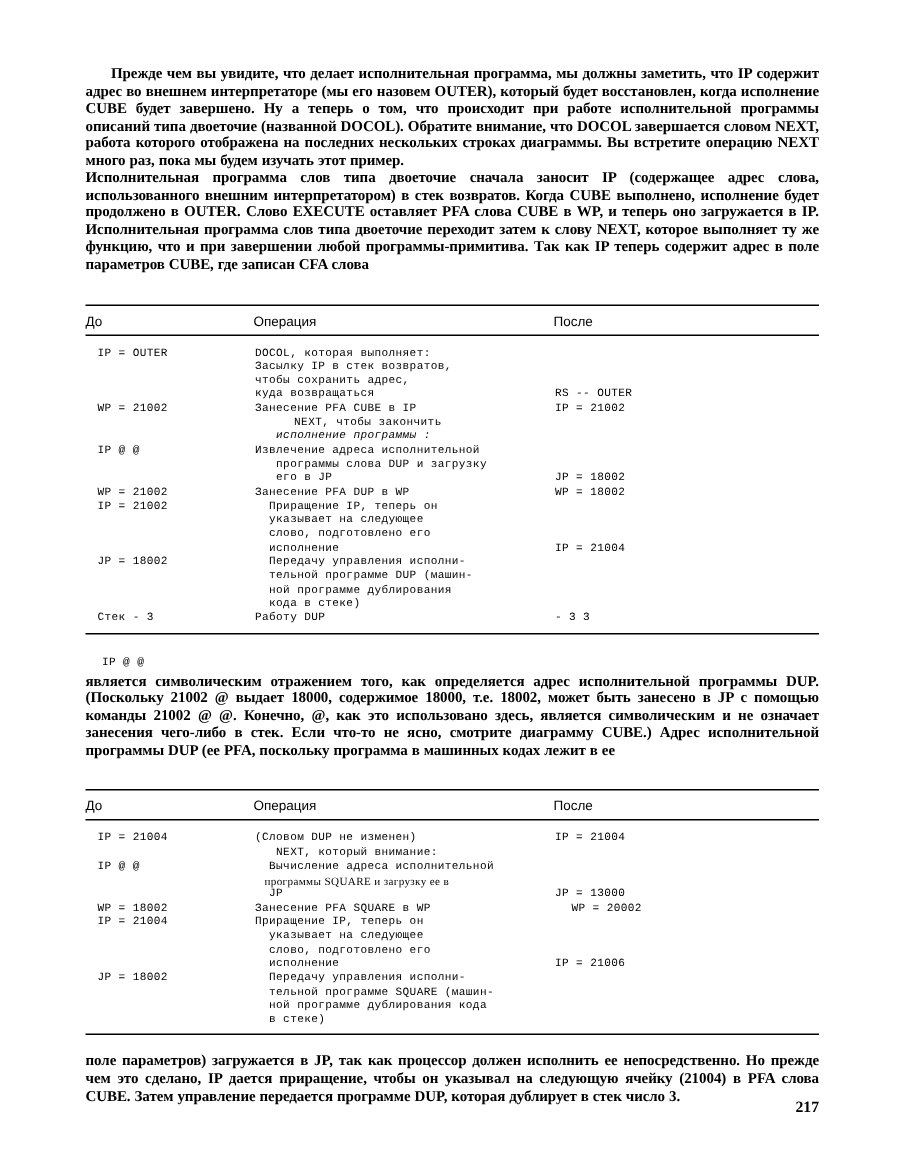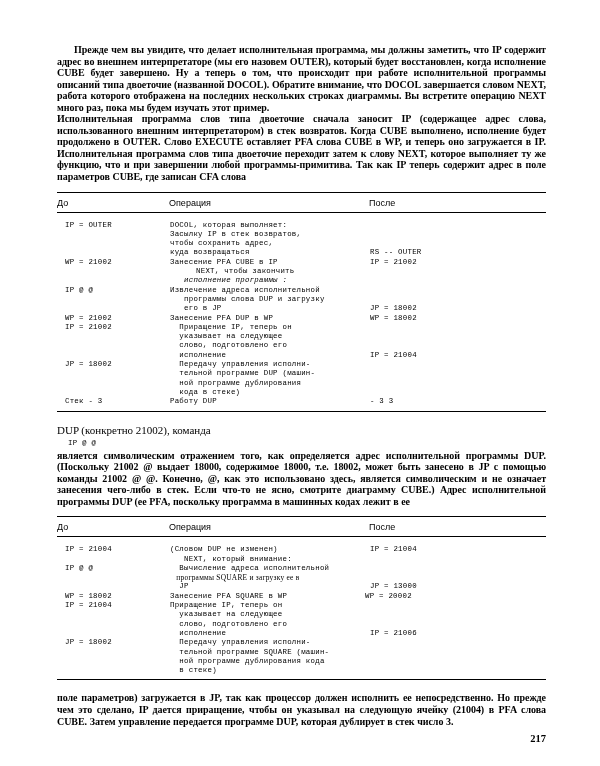--- a/index.html
+++ b/index.html
@@ -31,21 +31,21 @@
     text-align: justify;
     font-weight: bold;
     letter-spacing: -0.05px;
     word-spacing: 0.2px;
     margin: 0;
   }
   .prose.indent { text-indent: 17px; }
 
   
   .tbl {
-    margin-top: 9px;
+    margin-top: 20px;
     width: 100%;
   }
   .rule-top {
     border-top: 1.6px solid #000;
     height: 0;
     font-size: 0;
     line-height: 0;
   }
   .rule-mid {
     border-top: 1.4px solid #000;
@@ -168,21 +168,20 @@
         <div class="cell col-op" style="left: 113px; top: 158.1px;">  ной программе дублирования</div>
         <div class="cell col-op" style="left: 113px; top: 167.4px;">  кода в стеке)</div>
         <div class="cell col-before" style="left: 8px; top: 176.7px;">Стек - 3</div>
         <div class="cell col-op" style="left: 113px; top: 176.7px;">Работу DUP</div>
         <div class="cell col-after" style="left: 313px; top: 176.7px;">- 3 3</div>
       </div>
     <div class="rule-bot" id="t1bot"></div>
   </div>
 
   <div class="spacer-12"></div>
-  <p class="midhead">DUP (конкретно 21002), команда</p>
   <div class="mono-line">IP @ @</div>
   <p class="prose">является символическим отражением того, как определяется адрес исполнительной программы DUP. (Поскольку 21002 @ выдает 18000, содержимое 18000, т.е. 18002, может быть занесено в JP с помощью команды 21002 @ @. Конечно, @, как это использовано здесь, является символическим и не означает занесения чего-либо в стек. Если что-то не ясно, смотрите диаграмму CUBE.) Адрес исполнительной программы DUP (ее PFA, поскольку программа в машинных кодах лежит в ее</p>
 
   <div class="tbl">
     <div class="rule-top"></div>
     <div class="hdr-row">
       <div class="hdr-cell hdr-do">До</div>
       <div class="hdr-cell hdr-op">Операция</div>
       <div class="hdr-cell hdr-posle">После</div>
     </div>
@@ -193,21 +192,21 @@
         <div class="cell col-op" style="left: 113px; top: 0px;">(Словом DUP не изменен)</div>
         <div class="cell col-op" style="left: 113px; top: 9.3px;">   NEXT, который внимание:</div>
         <div class="cell col-after" style="left: 313px; top: 0px;">IP = 21004</div>
         <div class="cell col-before" style="left: 8px; top: 18.6px;">IP @ @</div>
         <div class="cell col-op" style="left: 113px; top: 18.6px;">  Вычисление адреса исполнительной</div>
         <div class="cell col-op" style="left: 113px; top: 27.9px; font-family: Liberation Serif, serif;">   программы SQUARE и загрузку ее в</div>
         <div class="cell col-op" style="left: 113px; top: 37.2px;">  JP</div>
         <div class="cell col-after" style="left: 313px; top: 37.2px;">JP = 13000</div>
         <div class="cell col-before" style="left: 8px; top: 46.5px;">WP = 18002</div>
         <div class="cell col-op" style="left: 113px; top: 46.5px;">Занесение PFA SQUARE в WP</div>
-        <div class="cell col-after" style="left: 308px; top: 46.5px;">WP = 20002</div>
+        <div class="cell col-after" style="left: 324px; top: 46.5px;">WP = 20002</div>
         <div class="cell col-before" style="left: 8px; top: 55.8px;">IP = 21004</div>
         <div class="cell col-op" style="left: 113px; top: 55.8px;">Приращение IP, теперь он</div>
         <div class="cell col-op" style="left: 113px; top: 65.1px;">  указывает на следующее</div>
         <div class="cell col-op" style="left: 113px; top: 74.4px;">  слово, подготовлено его</div>
         <div class="cell col-op" style="left: 113px; top: 83.7px;">  исполнение</div>
         <div class="cell col-after" style="left: 313px; top: 83.7px;">IP = 21006</div>
         <div class="cell col-before" style="left: 8px; top: 93px;">JP = 18002</div>
         <div class="cell col-op" style="left: 113px; top: 93px;">  Передачу управления исполни-</div>
         <div class="cell col-op" style="left: 113px; top: 102.3px;">  тельной программе SQUARE (машин-</div>
         <div class="cell col-op" style="left: 113px; top: 111.6px;">  ной программе дублирования кода</div>

